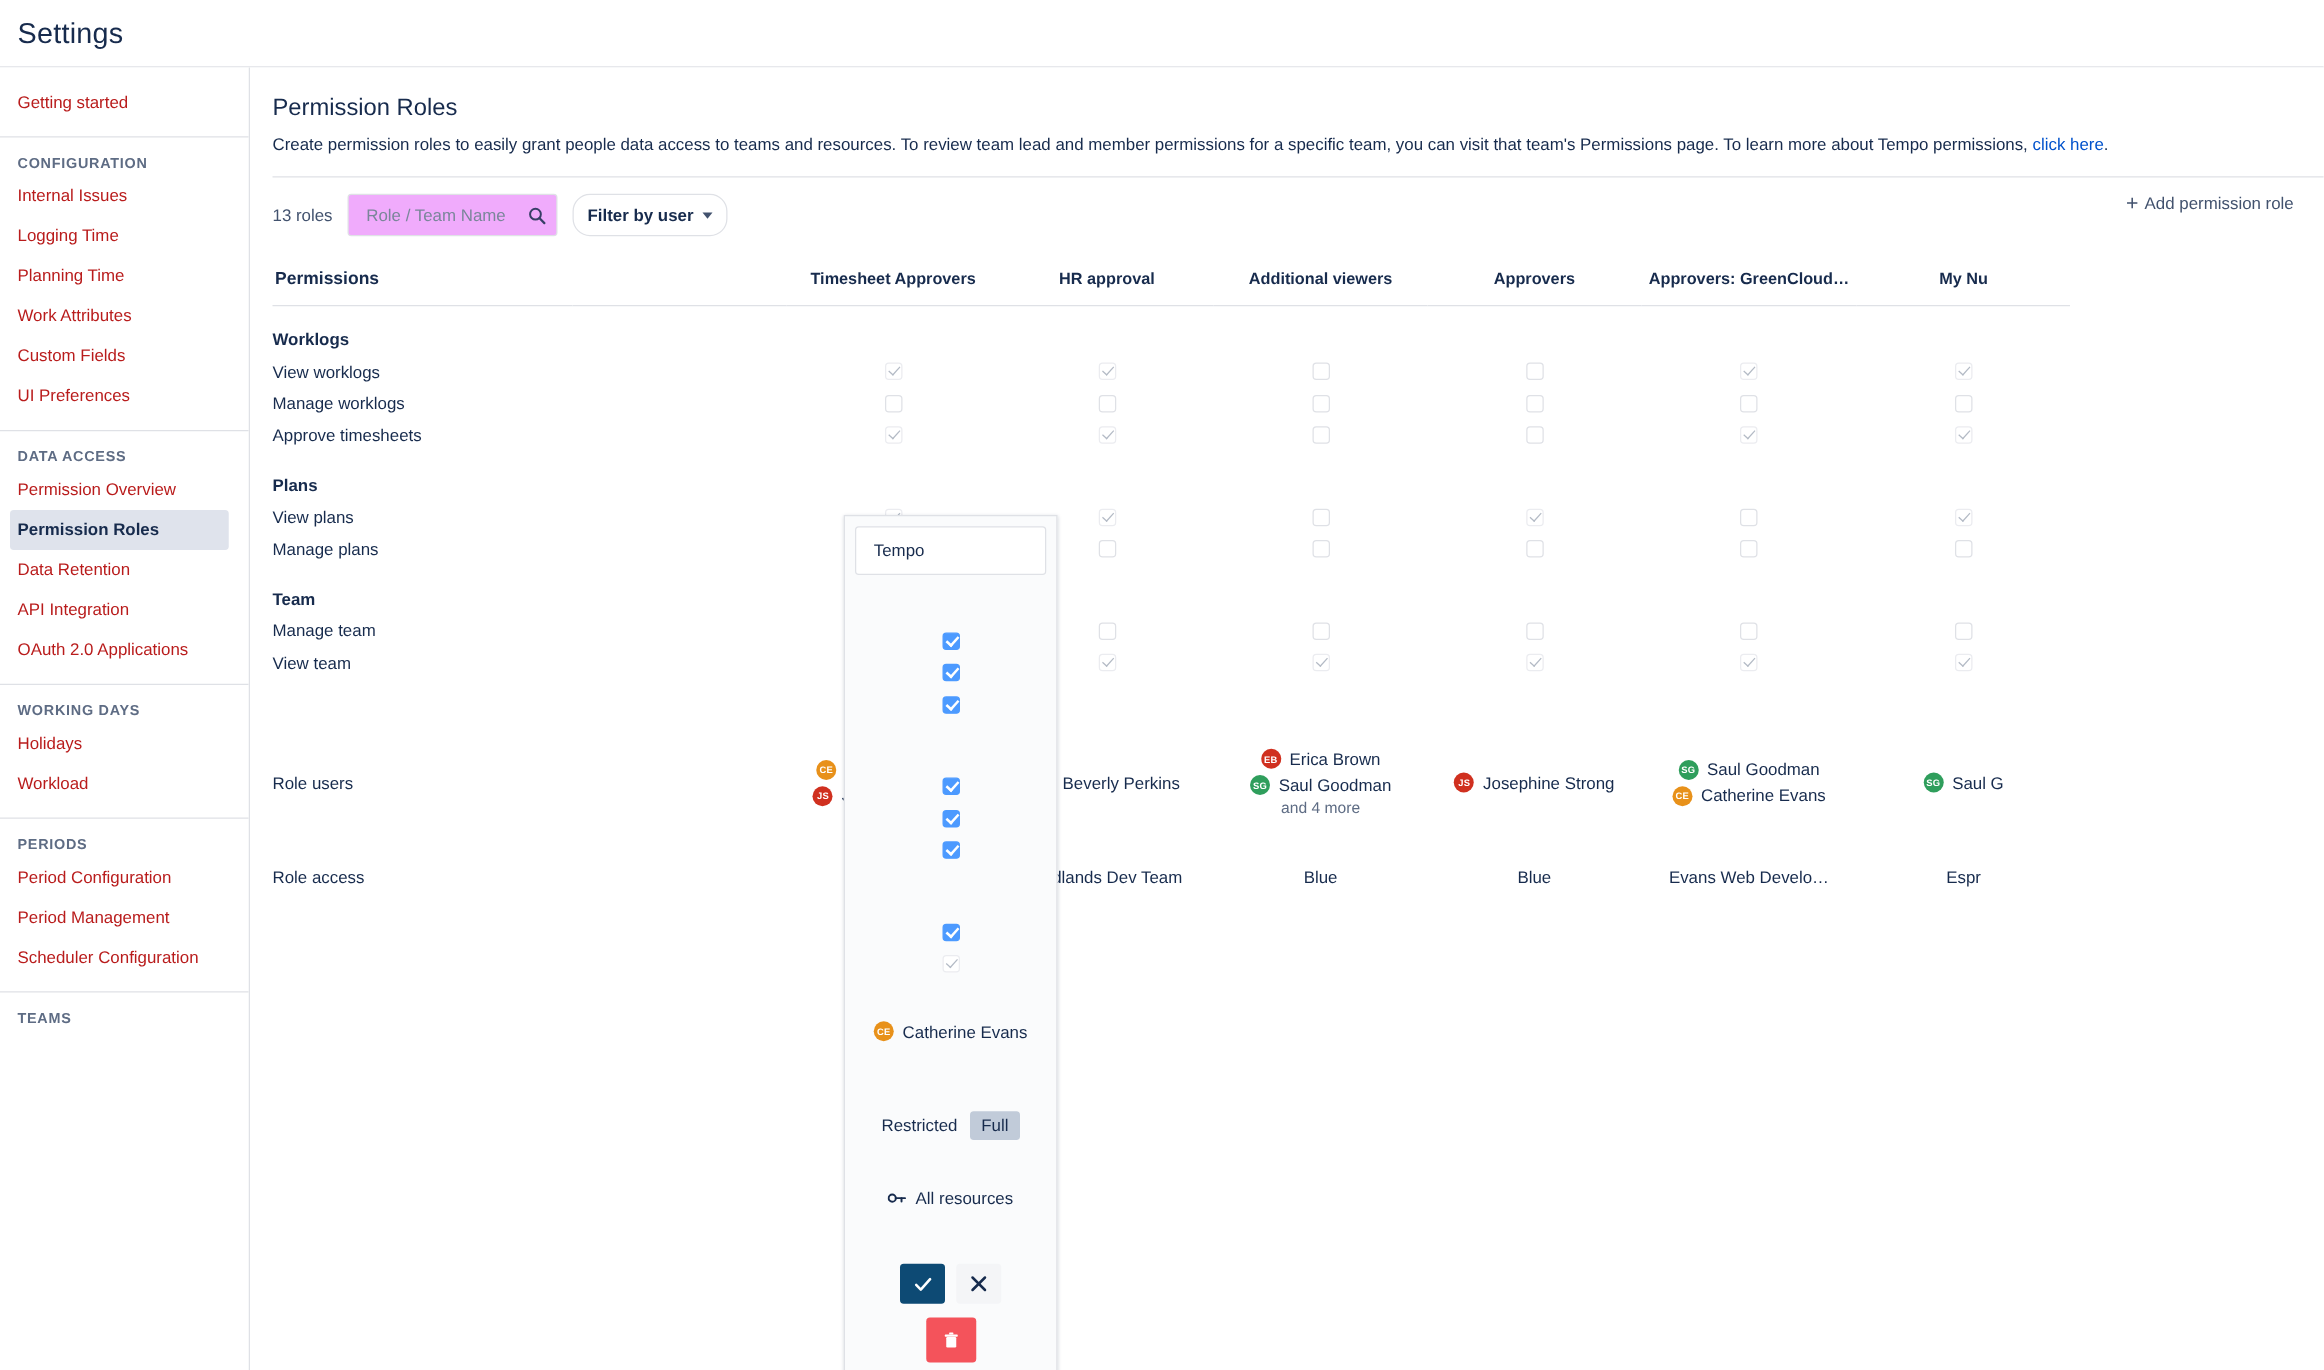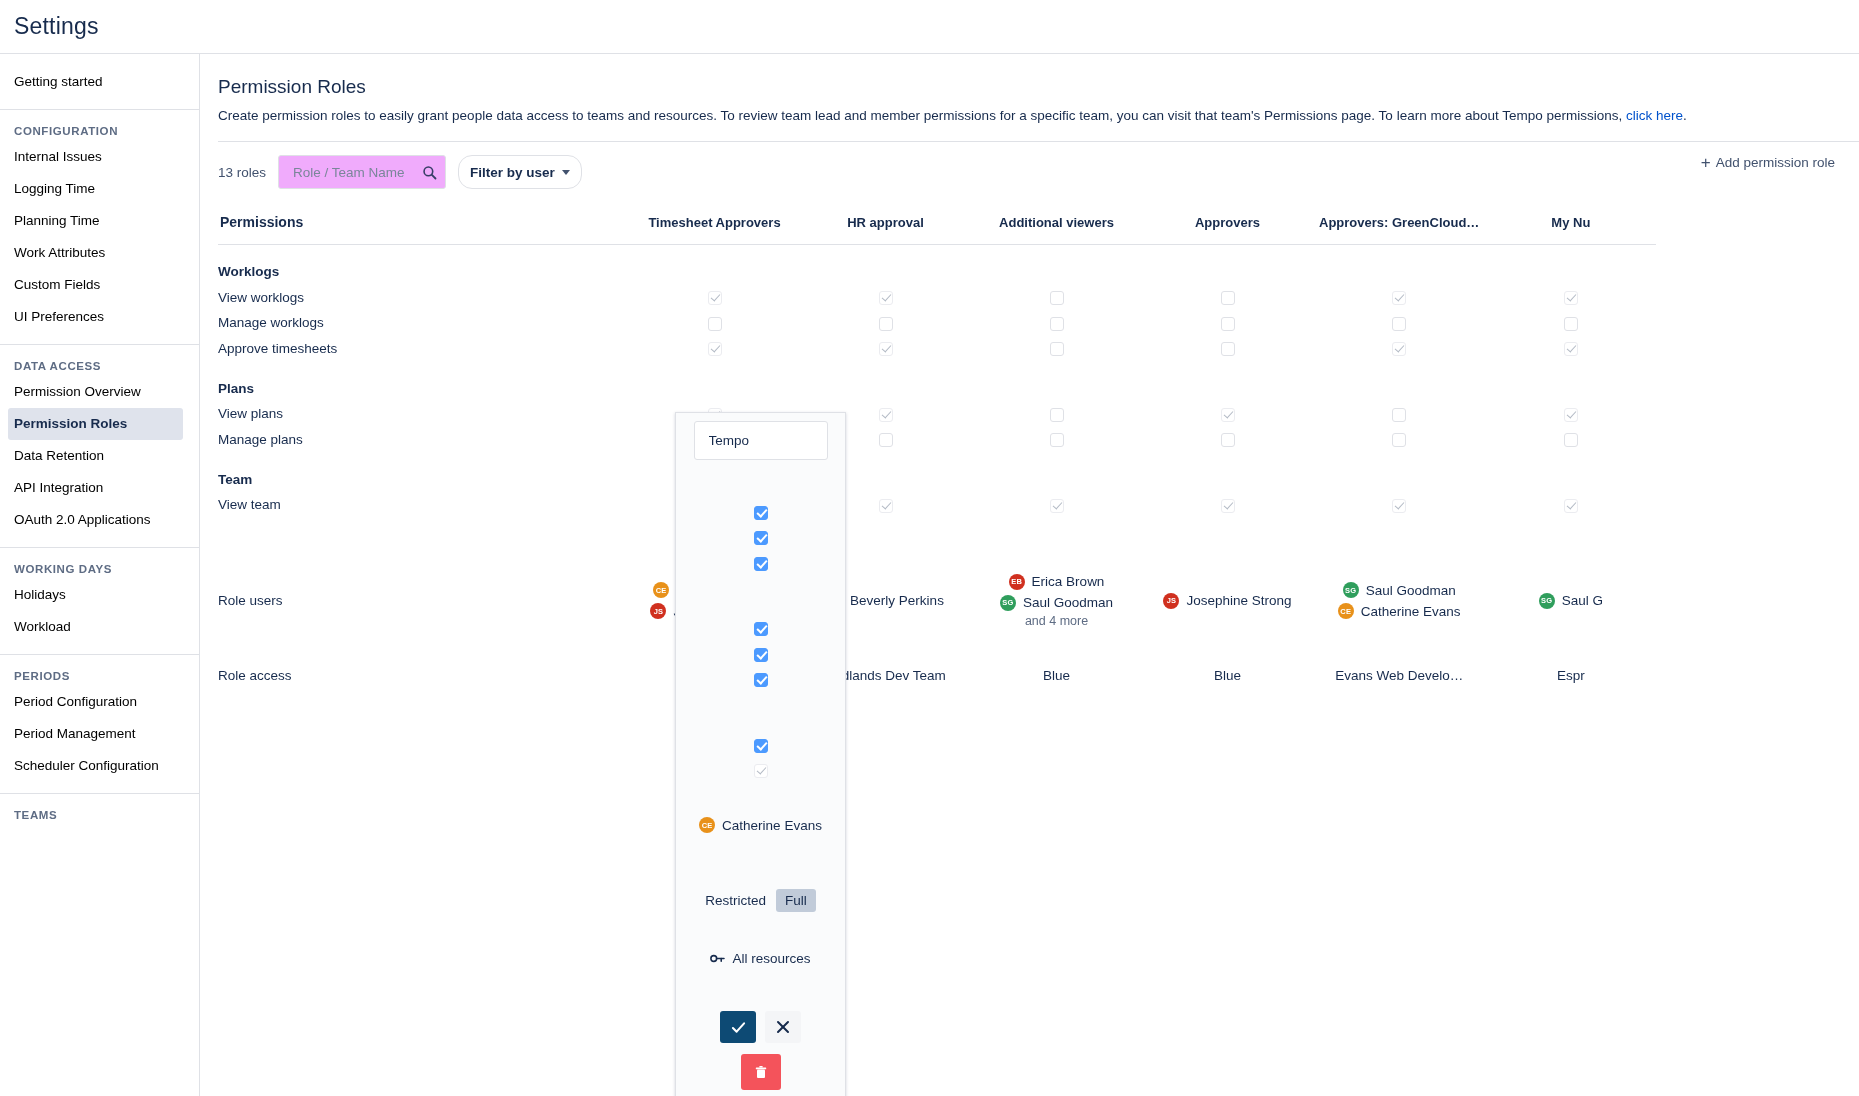--- a/index.html
+++ b/index.html
@@ -33,21 +33,21 @@
     width:200px; flex:0 0 200px;
     border-right:1px solid #dfe1e6;
     background:#fff;
     padding:12px 0 0 0;
     overflow:hidden;
   }
   .nav-link {
     display:block;
     padding:7px 14px;
     font-size:13.5px;
-    color:#000000;
+    color:#b91c1c;
     text-decoration:none;
     line-height:18px;
     cursor:pointer;
   }
   .nav-link.active {
     background:#dfe3ec; font-weight:700; color:#172b4d;
     margin:0 16px 0 8px; border-radius:3px;
     padding-left:6px;
   }
   .nav-group-title {
@@ -162,21 +162,21 @@
   .edit-panel {
     position:absolute;
     left:457px; top:212px; width:171px; height:706px;
     background:#fafbfc;
     border:1px solid #dfe1e6;
     box-shadow:0 1px 3px rgba(9,30,66,.18);
     z-index:20;
     display:flex; flex-direction:column; align-items:center;
   }
   .edit-name {
-    width:134px; height:39px; margin-top:8px;
+    width:153px; height:39px; margin-top:8px;
     border:1px solid #dfe1e6; border-radius:3px; background:#fff;
     display:flex; align-items:center; padding:0 12px;
   }
   .edit-name input {
     border:0; outline:none; width:100%; font-size:13.5px; color:#172b4d;
     font-family:"Liberation Sans", sans-serif; background:transparent;
   }
   .ep-cb-area { width:100%; }
   .ep-row { height:25.5px; display:flex; align-items:center; justify-content:center; }
   .ep-grp { height:40px; }
@@ -379,20 +379,30 @@
                   <td class="grp-label">Team</td>
                   <td></td>
                   <td></td>
                   <td></td>
                   <td></td>
                   <td></td>
                   <td></td>
                   <td></td>
                 </tr>
                 <tr class="perm-row">
+                  <td class="perm-label">Manage team</td>
+                  <td class="cellctr"></td>
+                  <td class="cellctr"><span class="cb off"></span></td>
+                  <td class="cellctr"><span class="cb off"></span></td>
+                  <td class="cellctr"><span class="cb off"></span></td>
+                  <td class="cellctr"><span class="cb off"></span></td>
+                  <td class="cellctr"><span class="cb off"></span></td>
+                  <td class="cellctr"><span class="cb off"></span></td>
+                </tr>
+                <tr class="perm-row">
                   <td class="perm-label">View team</td>
                   <td class="cellctr"></td>
                   <td class="cellctr"><span class="cb ro"></span></td>
                   <td class="cellctr"><span class="cb ro"></span></td>
                   <td class="cellctr"><span class="cb ro"></span></td>
                   <td class="cellctr"><span class="cb ro"></span></td>
                   <td class="cellctr"><span class="cb ro"></span></td>
                   <td class="cellctr"><span class="cb ro"></span></td>
                 </tr>
                 <tr class="spacer-row">

